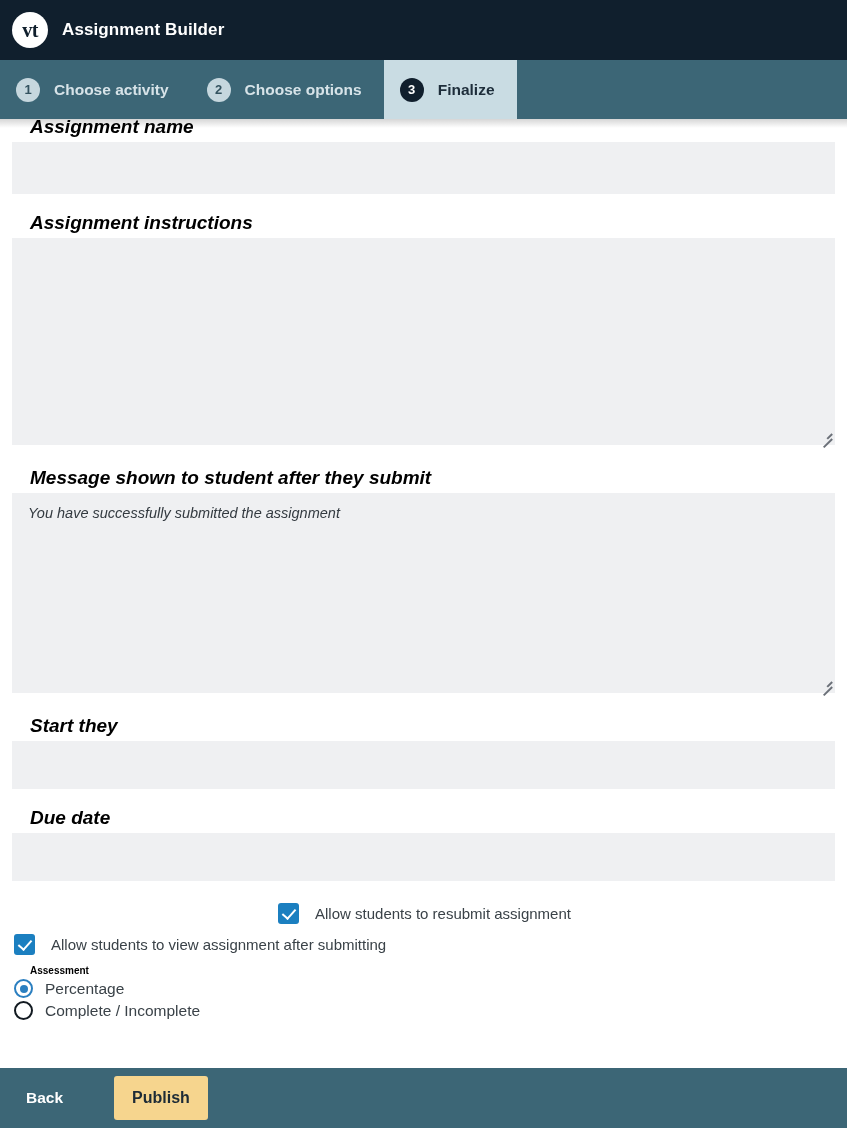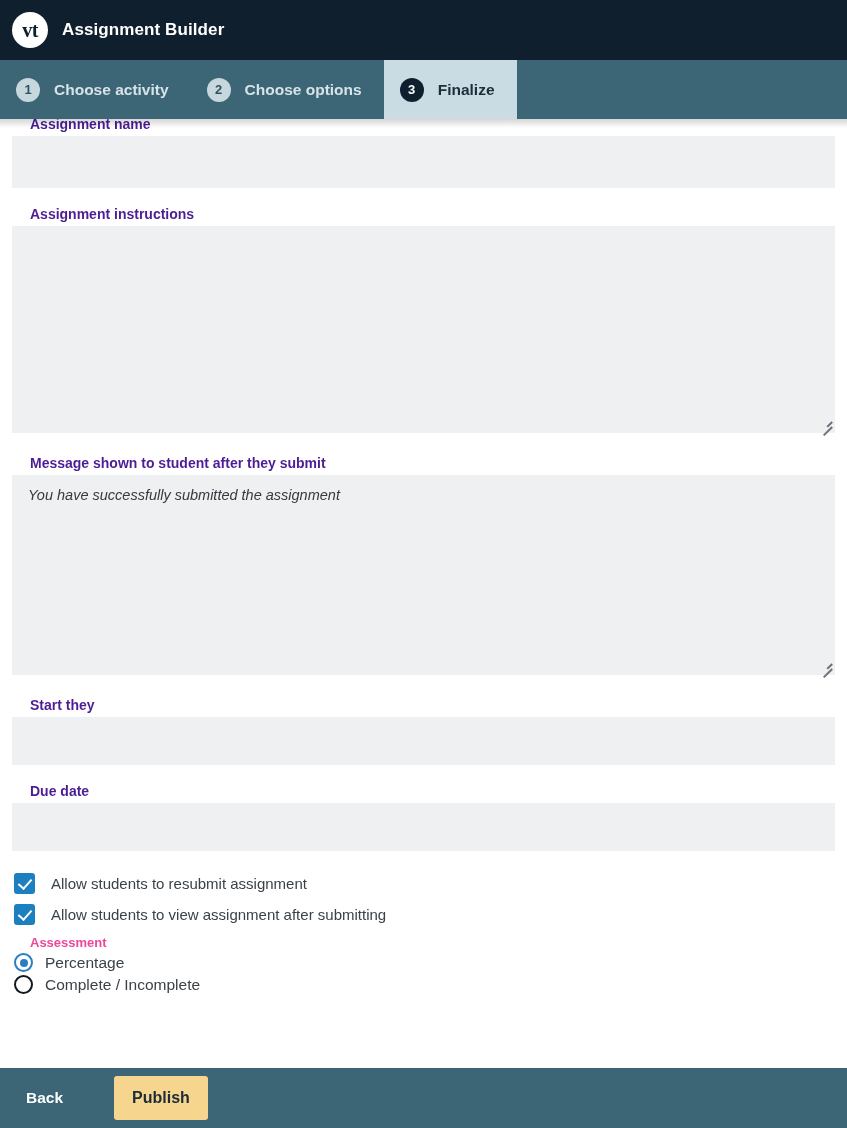--- a/index.html
+++ b/index.html
@@ -117,25 +117,26 @@
     content: "";
     position: absolute;
     top: 0; left: 0;
     width: 847px; height: 9px;
     background: linear-gradient(to bottom, rgba(0,0,0,0.16), rgba(0,0,0,0));
     pointer-events: none;
     z-index: 2;
   }
 
   .field-label {
-    color: #4c1d95;
-    font-size: 14px;
+    color: #000000;
+    font-size: 19px;
     font-weight: 700;
     margin: 0 0 4px 18px;
     display: block;
+    font-style: italic;
   }
   .field-label.first { margin-top: -3px; }
 
   .txt {
     display: block;
     width: 100%;
     background: #eff0f2;
     border: none;
     outline: none;
     font-family: "Liberation Sans", sans-serif;
@@ -171,21 +172,21 @@
   .gap-md { height: 22px; }
 
   
   .check-row {
     display: flex;
     align-items: center;
     margin: 0 0 10px 0;
     padding-left: 2px;
     cursor: pointer;
   }
-  .check-row.first { margin-top: 22px; }
+  .check-row.first { margin-top: 22px; justify-content: center; }
   .cbox {
     width: 21px; height: 21px;
     border-radius: 3px;
     background: #1b7fc0;
     flex: 0 0 auto;
     position: relative;
   }
   .cbox::after {
     content: "";
     position: absolute;
@@ -196,22 +197,22 @@
     transform: rotate(42deg);
   }
   .check-label {
     margin-left: 16px;
     font-size: 15px;
     color: #3a4248;
   }
 
   
   .assessment-title {
-    color: #ec4899;
-    font-size: 13px;
+    color: #000000;
+    font-size: 10px;
     font-weight: 700;
     margin: 0 0 3px 18px;
   }
   .radio-row {
     display: flex;
     align-items: center;
     margin-bottom: 3px;
     padding-left: 2px;
     cursor: pointer;
   }

